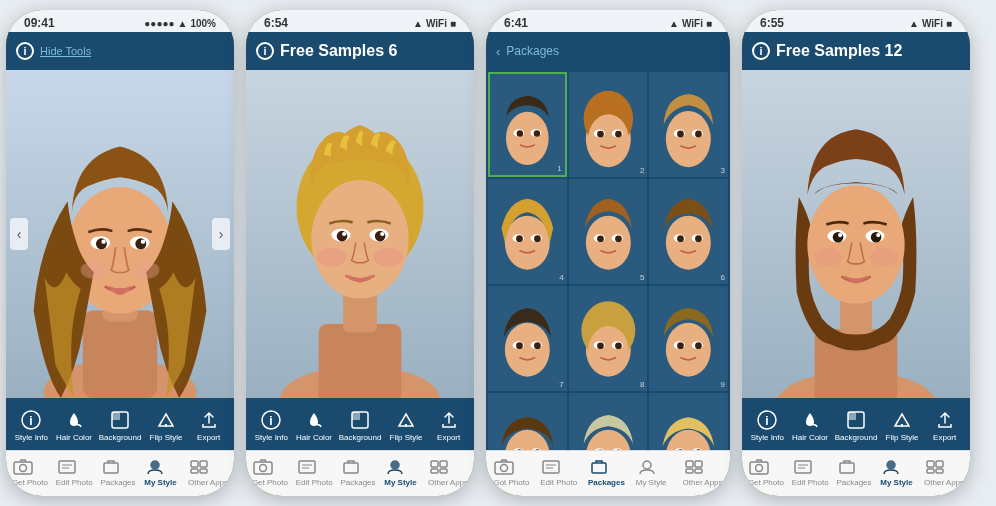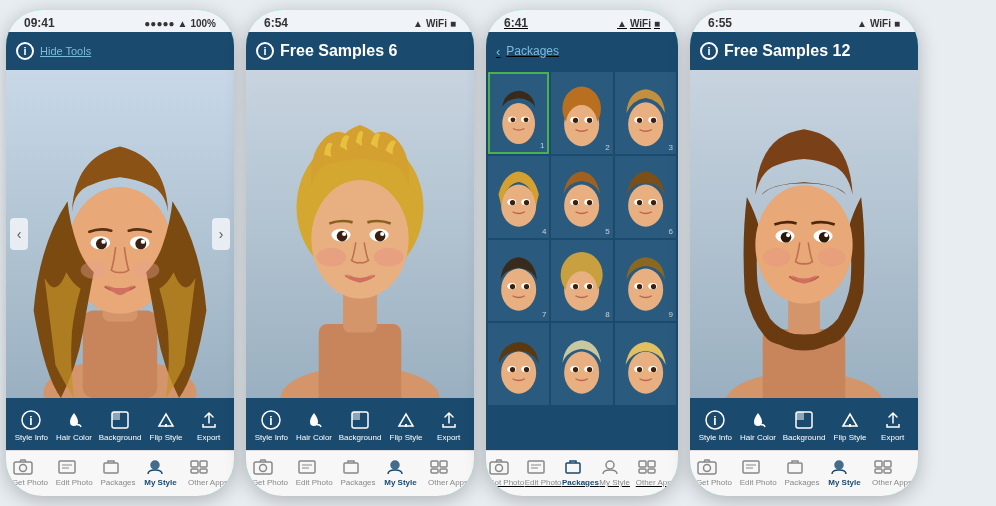--- a/index.html
+++ b/index.html
@@ -10,31 +10,31 @@
       flex-direction: row;
       background: #e8edf2;
       font-family: -apple-system, BlinkMacSystemFont, 'Helvetica Neue', Arial, sans-serif;
       overflow: hidden;
     }
 
     
     .phone {
       display: flex;
       flex-direction: column;
-      background: #5eead4;
+      background: #4d7c0f;
       border-radius: 36px;
       overflow: hidden;
       box-shadow: 0 4px 20px rgba(0,0,0,0.25);
       margin: 10px 6px;
       position: relative;
     }
 
     .phone-1 { width: 228px; flex-shrink: 0; }
     .phone-2 { width: 228px; flex-shrink: 0; }
-    .phone-3 { width: 192px; flex-shrink: 0; text-decoration: underline; }
+    .phone-3 { width: 244px; flex-shrink: 0; }
     .phone-4 { width: 228px; flex-shrink: 0; }
 
     
     .status-bar {
       display: flex;
       justify-content: space-between;
       align-items: center;
       padding: 6px 18px 2px;
       background: #f0f4f8;
       font-size: 11px;

